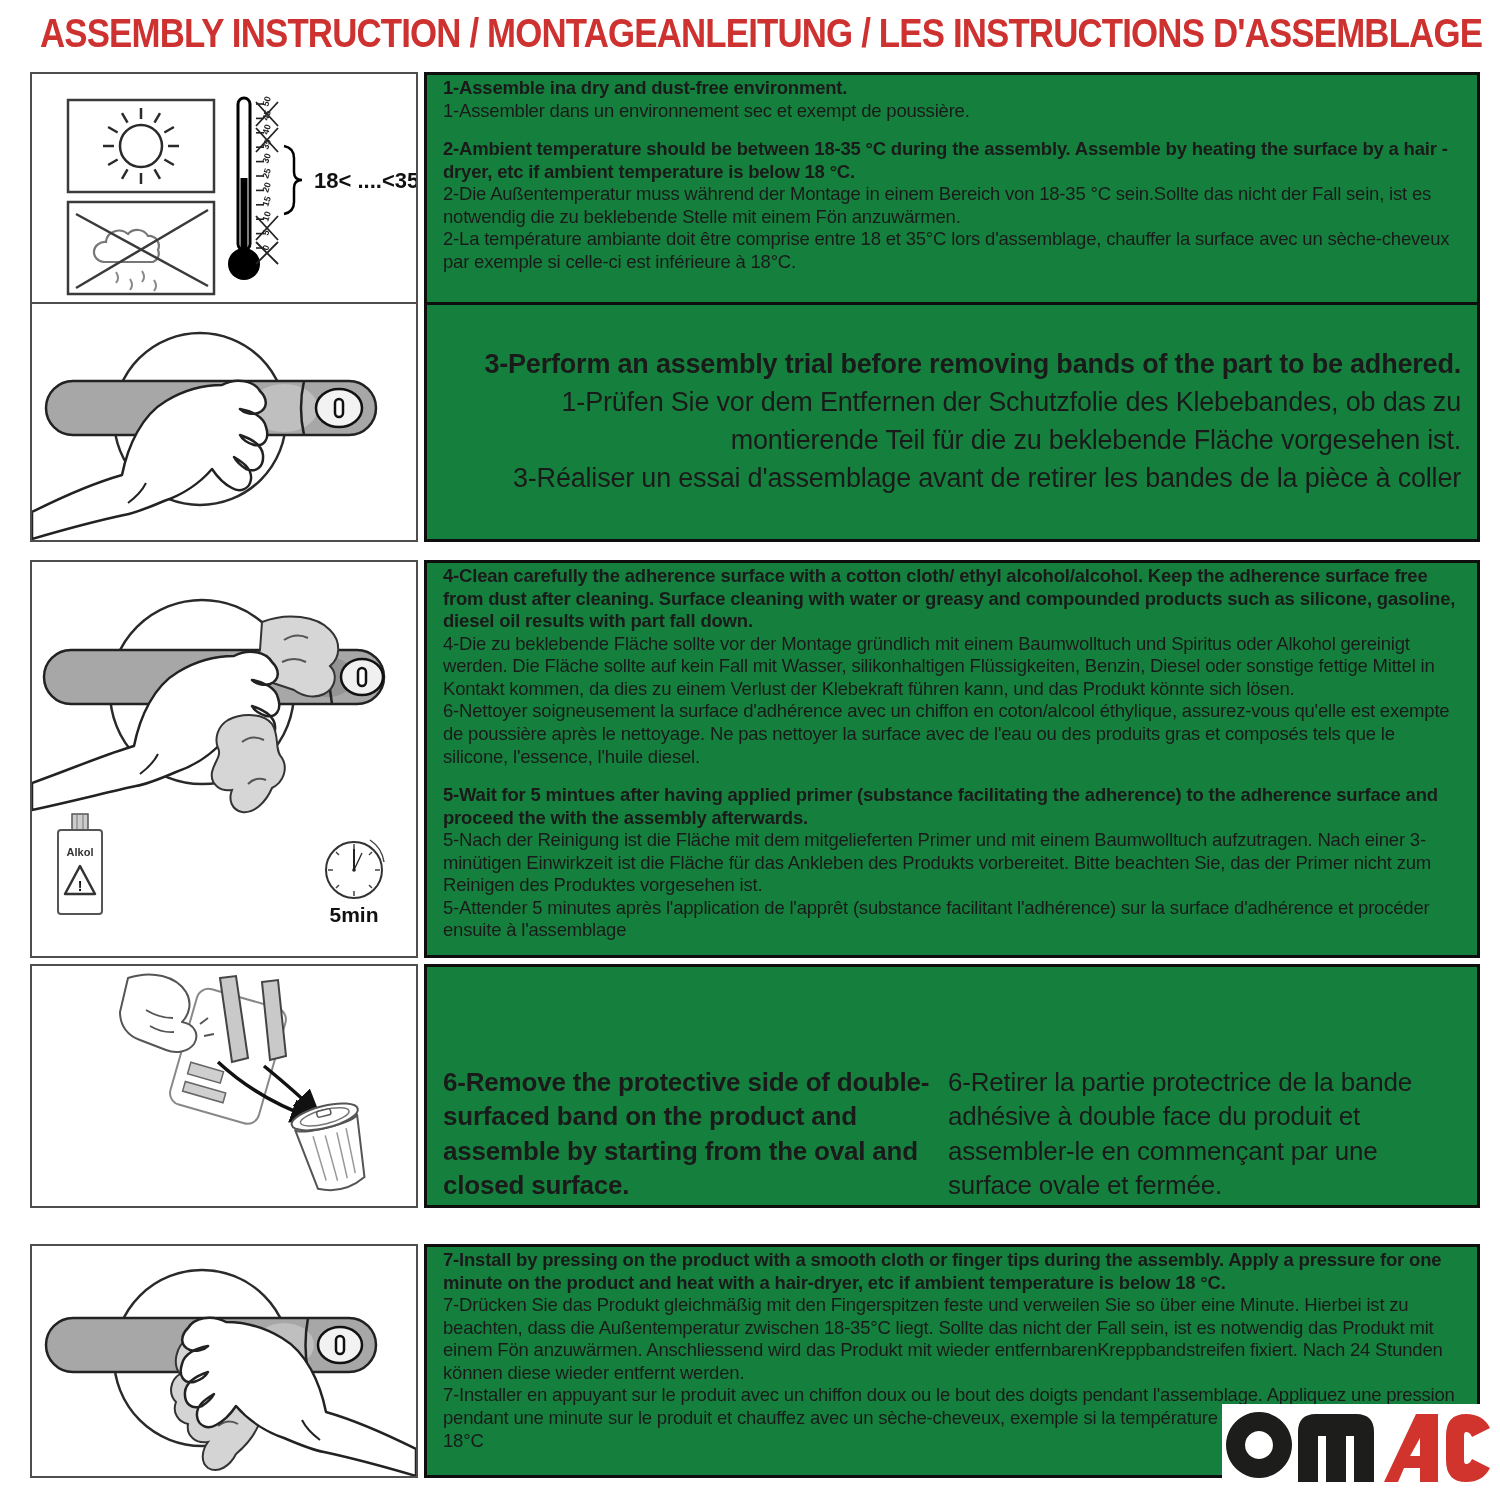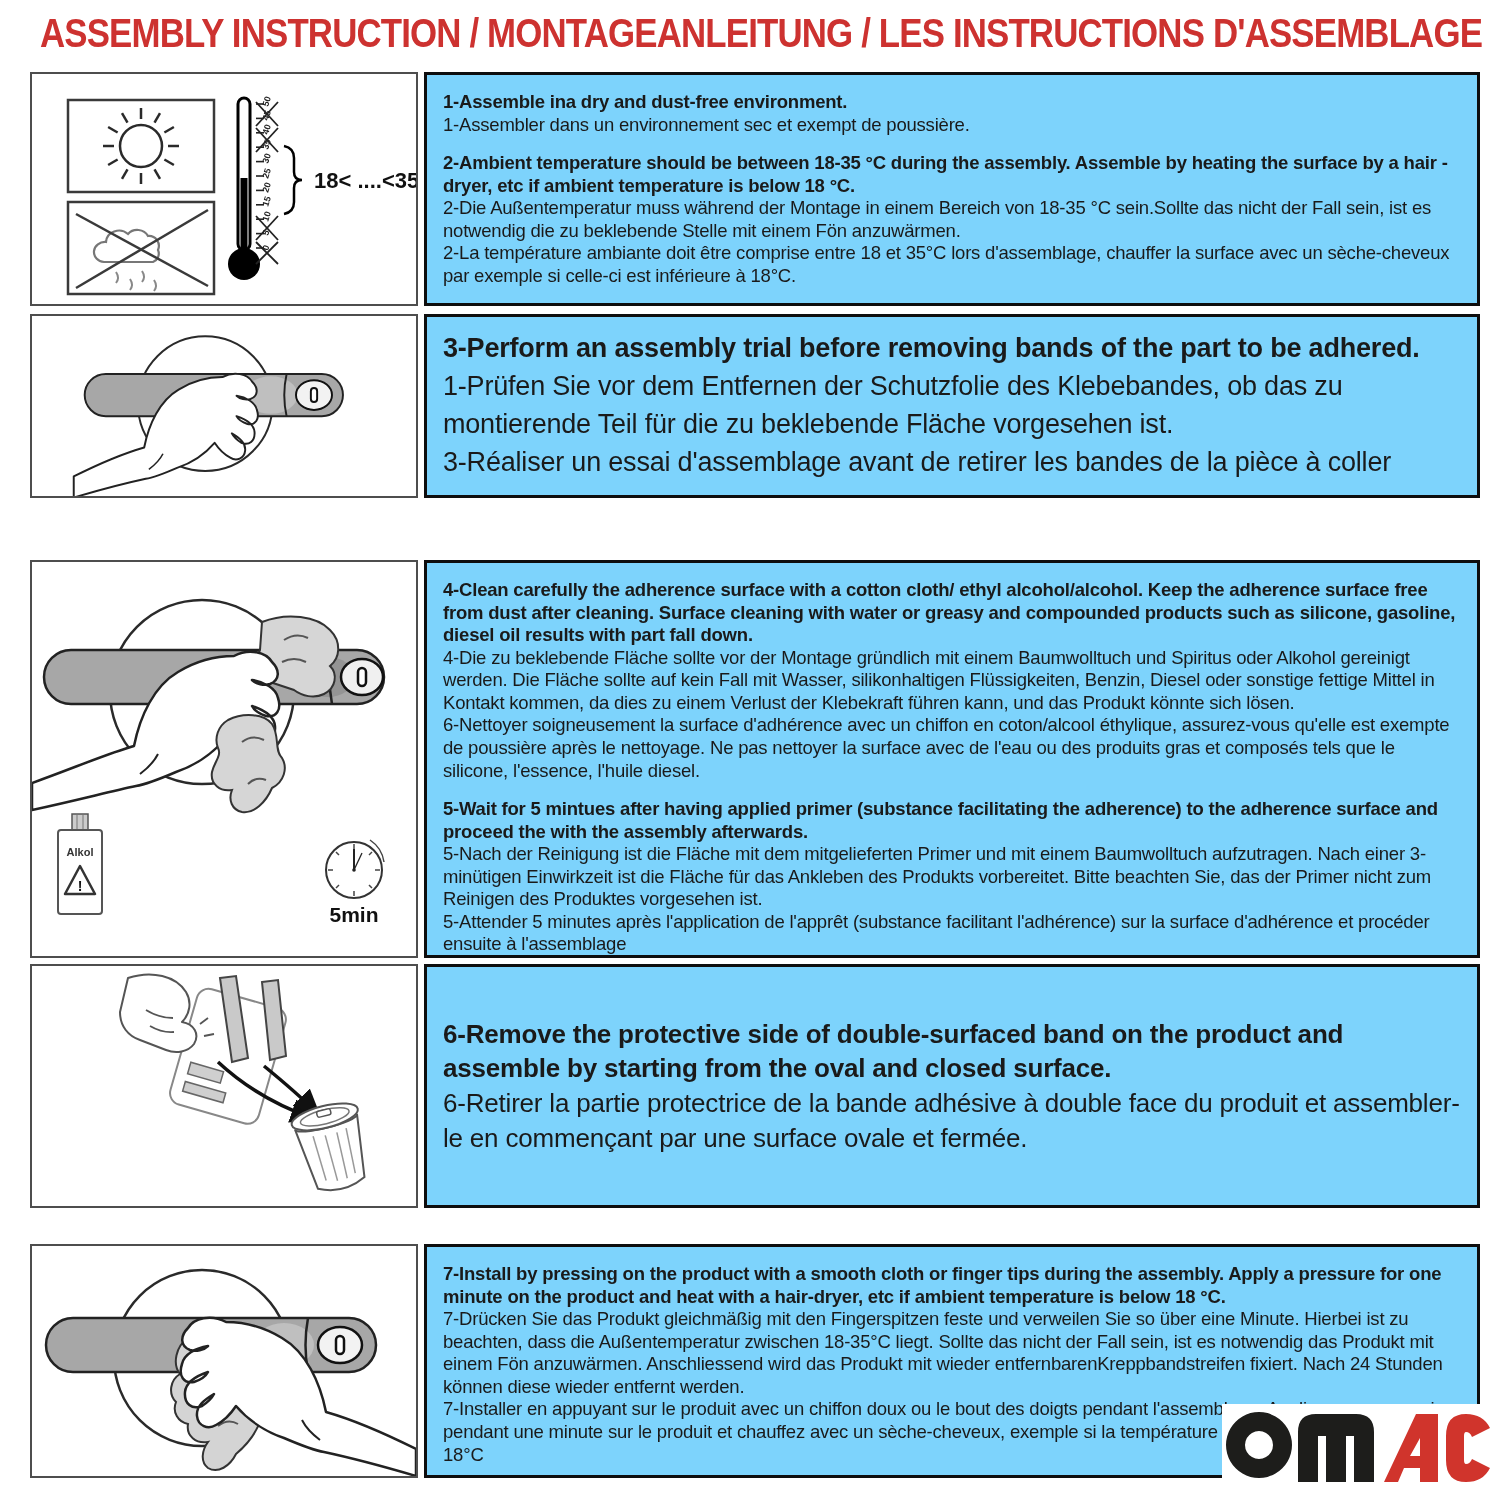--- a/index.html
+++ b/index.html
@@ -3,34 +3,34 @@
 <meta charset="utf-8">
 <style>
   html,body{margin:0;padding:0;background:#ffffff;}
   .page{position:relative;width:1500px;height:1500px;background:#fff;
         font-family:"Liberation Sans",sans-serif;color:#1a1a1a;overflow:hidden;}
   .title{position:absolute;top:10px;left:40px;font-size:41px;font-weight:800;
          color:#cd3230;letter-spacing:-1px;white-space:nowrap;
          transform:scaleX(.85);transform-origin:left center;}
   .row{position:absolute;left:30px;right:20px;}
   .row1{top:72px;height:234px;}
-  .row2{top:314px;height:184px;}
+  .row2{top:302px;height:240px;text-align:right;}
   .row3{top:560px;height:398px;}
   .row4{top:964px;height:244px;}
   .row5{top:1214px;height:234px;margin-top:30px;}
   .illust{position:absolute;left:0;top:0;width:388px;height:100%;
           border:2px solid #4e4e4e;background:#fff;box-sizing:border-box;}
   .illust svg{width:100%;height:100%;display:block;}
   .textbox{position:absolute;left:394px;right:0;top:0;bottom:0;
-           border:3px solid #0e0e0e;background:#7dd3fc;box-sizing:border-box;
-           padding:16px 16px;letter-spacing:-.2px;}
+           border:3px solid #0e0e0e;background:#15803d;box-sizing:border-box;
+           padding:2px 16px;letter-spacing:-.2px;}
   .t-sm{font-size:18.5px;line-height:1.22;}
   .t-sm p{margin:0;}
   .t-lg{font-size:27px;line-height:1.4;display:flex;flex-direction:column;justify-content:center;}
-  .t-md{font-size:26px;line-height:1.33;display:flex;flex-direction:column;justify-content:center;}
+  .t-md{font-size:26px;line-height:1.33;display:flex;flex-direction:row;justify-content:center;align-items:flex-end;}
   .para{margin:0;}
   .para.b{font-weight:bold;}
   .para.gap{margin-top:16px;}
   .logo{position:absolute;right:6px;bottom:10px;width:272px;height:86px;background:#fff;}
   .logo svg{width:100%;height:100%;display:block;}
   .sr{position:absolute;width:1px;height:1px;overflow:hidden;clip:rect(0 0 0 0);}
   .ill-line{stroke:#2a2a2a;stroke-width:2.5;fill:none;}
 </style>
 </head>
 <body>

